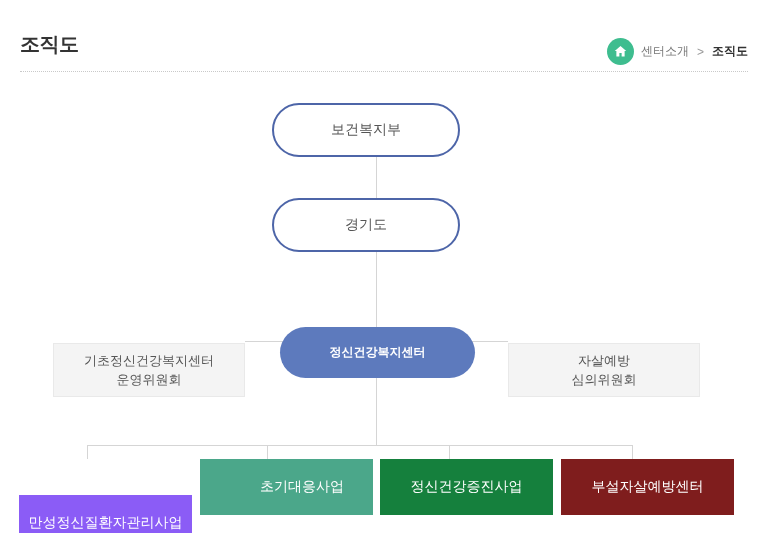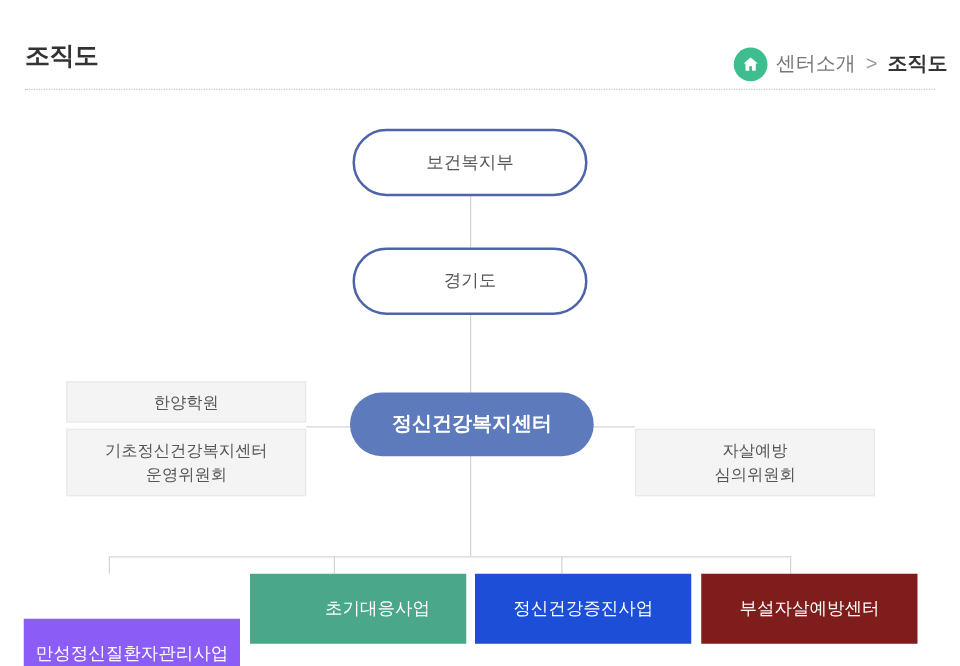--- a/index.html
+++ b/index.html
@@ -21,25 +21,25 @@
     left: 20px;
     top: 18px;
     font-size: 20px;
     font-weight: 700;
     color: #333333;
     letter-spacing: -0.5px;
   }
   .breadcrumb {
     position: absolute;
     top: 38px;
-    right: 10px;
+    right: 20px;
     display: flex;
     align-items: center;
     gap: 7px;
-    font-size: 16px;
+    font-size: 12px;
     color: #777777;
   }
   .home-circle {
     width: 27px;
     height: 27px;
     border-radius: 50%;
     background: #3EBD8F;
     display: flex;
     align-items: center;
     justify-content: center;
@@ -74,41 +74,41 @@
   .node {
     position: absolute;
     z-index: 1;
     display: flex;
     align-items: center;
     justify-content: center;
     text-align: center;
     box-sizing: border-box;
   }
   .oval {
-    left: 282px;
+    left: 272px;
     width: 188px;
     height: 54px;
     background: #ffffff;
     border: 2px solid #4D65A8;
     border-radius: 28px;
     font-size: 14px;
     color: #555555;
     text-align: right;
   }
   .oval-1 { top: 103px; }
   .oval-2 { top: 198px; }
   .center-pill {
     left: 280px;
-    top: 314px;
+    top: 327px;
     width: 195px;
     height: 51px;
     background: #5D7ABD;
     border-radius: 26px;
     color: #ffffff;
-    font-size: 16px;
+    font-size: 12px;
     font-weight: 700;
   }
   .side-box {
     width: 192px;
     background: #F4F4F4;
     border: 1px solid #E9E9E9;
     font-size: 13px;
     color: #555555;
     line-height: 19px;
     flex-direction: column;
@@ -162,39 +162,36 @@
     <span>보건복지부</span>
   </div>
   <div class="node oval oval-2">
     <span>경기도</span>
   </div>
 
   <div class="node center-pill" style="background-color: rgb(93, 122, 189);">
     <span>정신건강복지센터</span>
   </div>
 
-  <div class="node side-box left-col side-top">
-    <span>한양학원</span>
-  </div>
   <div class="node side-box left-col side-bottom">
     <span>기초정신건강복지센터</span>
     <span>운영위원회</span>
   </div>
 
   <div class="node side-box right-col side-bottom">
     <span>자살예방</span>
     <span>심의위원회</span>
   </div>
 
   <div class="node program program-1" style="background-color: #8b5cf6; margin-top: 36px;">
     <span>만성정신질환자관리사업</span>
   </div>
   <div class="node program program-2" style="background-color: rgb(75, 167, 138);">
     <span>초기대응사업</span>
   </div>
-  <div class="node program program-3" style="background-color: #1d4ed8;">
+  <div class="node program program-3" style="background-color: #15803d;">
     <span>정신건강증진사업</span>
   </div>
   <div class="node program program-4" style="background-color: #7f1d1d;">
     <span>부설자살예방센터</span>
   </div>
 
 </div>
 
 </body></html>

